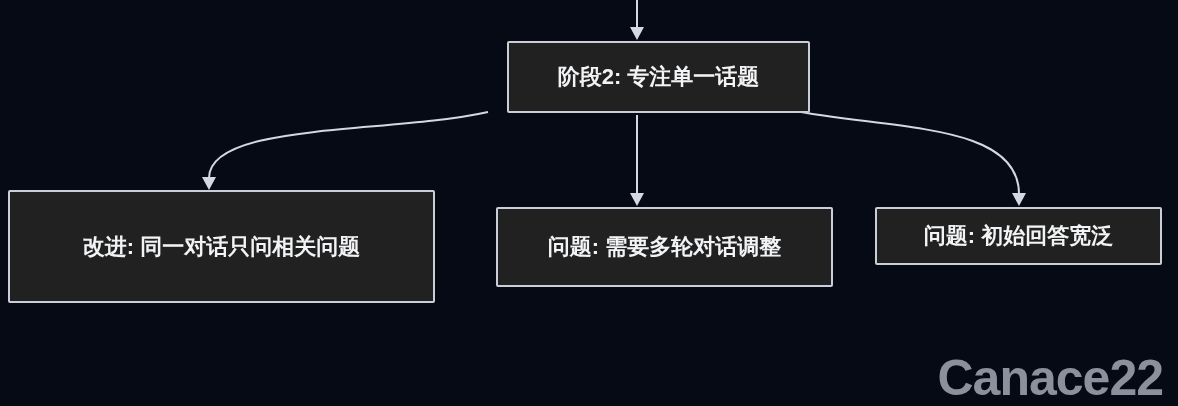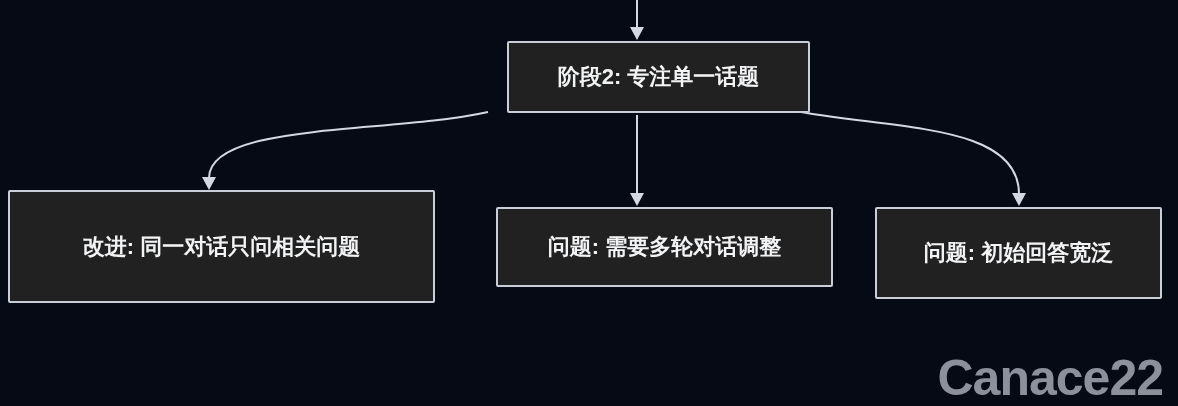--- a/index.html
+++ b/index.html
@@ -47,21 +47,21 @@
     color: var(--node-text);
     font-weight: bold;
     font-size: 22px;
     line-height: 32px;
   }
   .node .node-label { display: inline-block; }
   .node-stage2   { left: 487px; top: 41px;  width: 303px; height: 72px; margin-left: 20px;  }
   .node-improve  { left: 8px;  top: 190px; width: 427px; height: 113px; }
   .node-improve .node-label { max-width: 288px; }
   .node-multiturn{ left: 468px; top: 207px; width: 337px; height: 80px; margin-left: 28px;  }
-  .node-broad    { left: 875px; top: 207px; width: 287px; height: 92px;  }
+  .node-broad    { left: 875px; top: 207px; width: 287px; height: 58px;  }
   .watermark {
     position: absolute;
     right: 15px;
     bottom: 3px;
     font-size: 50px;
     font-weight: bold;
     letter-spacing: -1px;
     line-height: 1;
     color: var(--watermark);
   }

